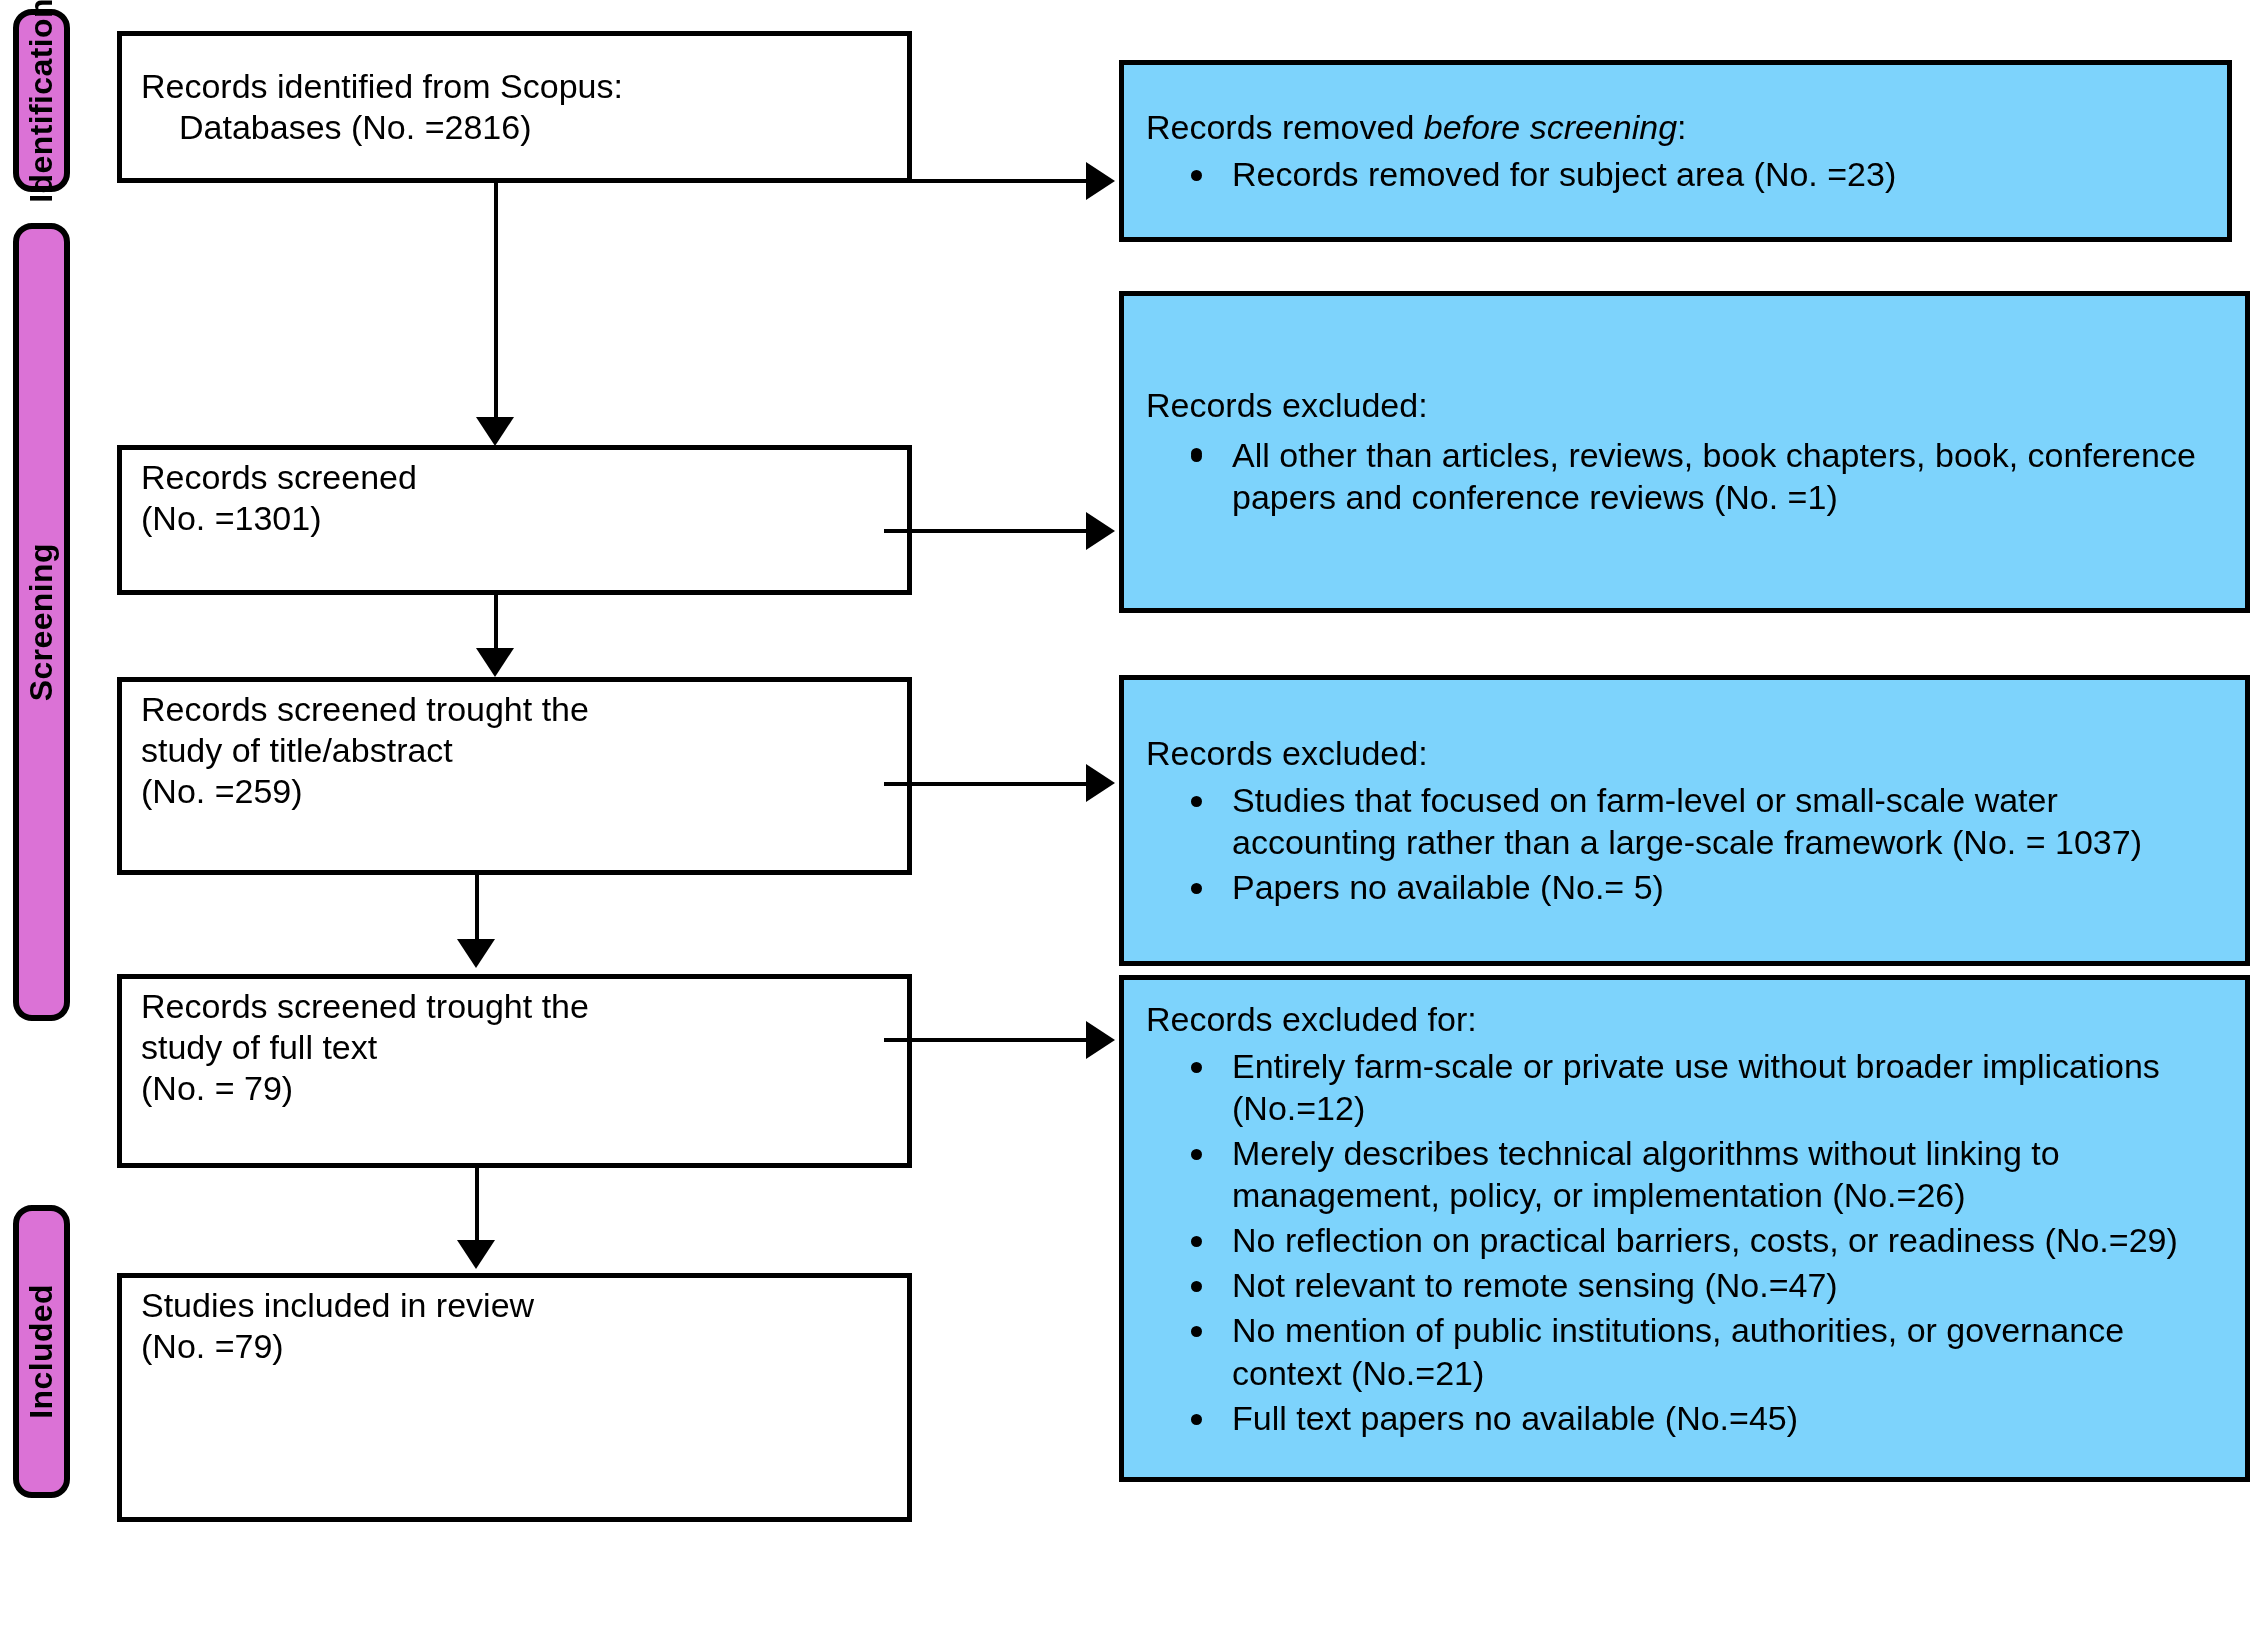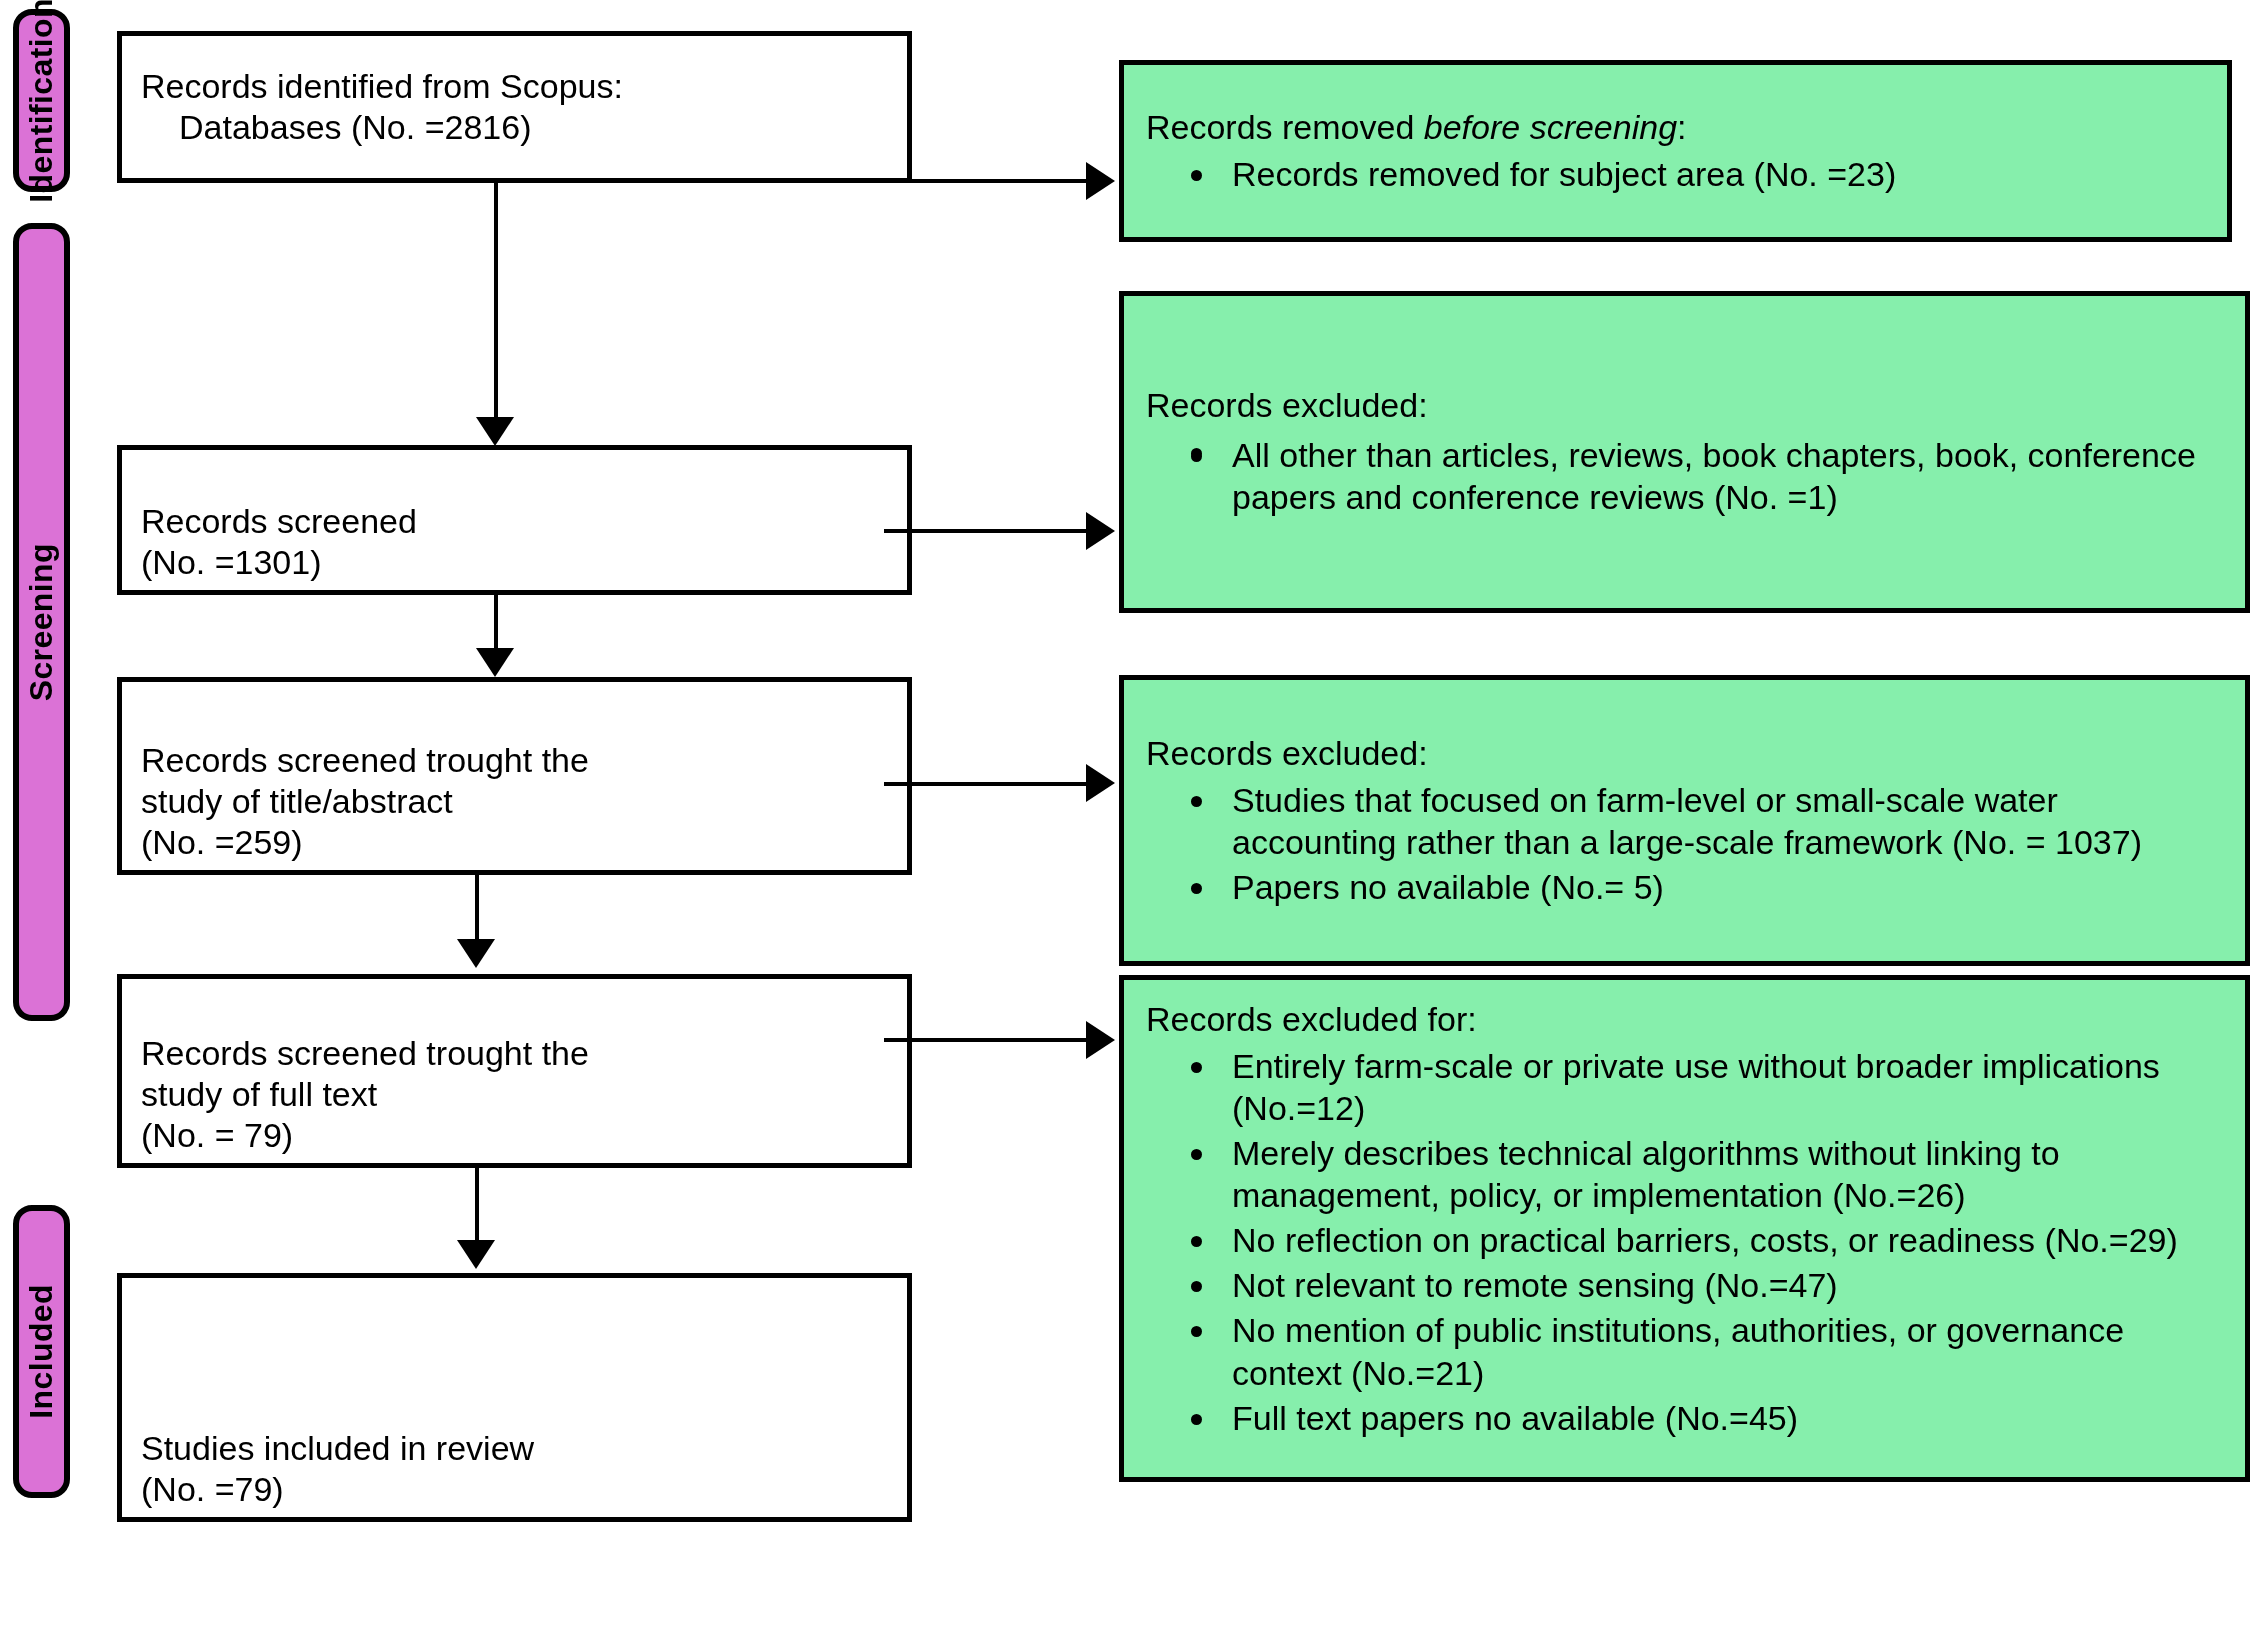--- a/index.html
+++ b/index.html
@@ -41,40 +41,40 @@
   }
 
   
   .flow-box {
     position: absolute;
     background: #ffffff;
     border: 5.1px solid #000000;
     box-sizing: border-box;
     display: flex;
     flex-direction: column;
-    justify-content: flex-end;
+    justify-content: flex-start;
   }
   .flow-box.pad {
     padding: 7.3px 19px;
     margin-left: 28px;
   }
 
   .box-line {
     font-size: 34px;
     line-height: 1.20;
     white-space: pre-wrap;
   }
   .box-line.indent {
     padding-left: 38px;
   }
 
   
   .excl-box {
     position: absolute;
-    background: #86efac;
+    background: #7dd3fc;
     border: 5.1px solid #000000;
     box-sizing: border-box;
     display: flex;
     flex-direction: column;
     justify-content: center;
     padding: 5.9px 22px;
   }
   .excl-head {
     font-size: 34px;
     line-height: 1.22;

